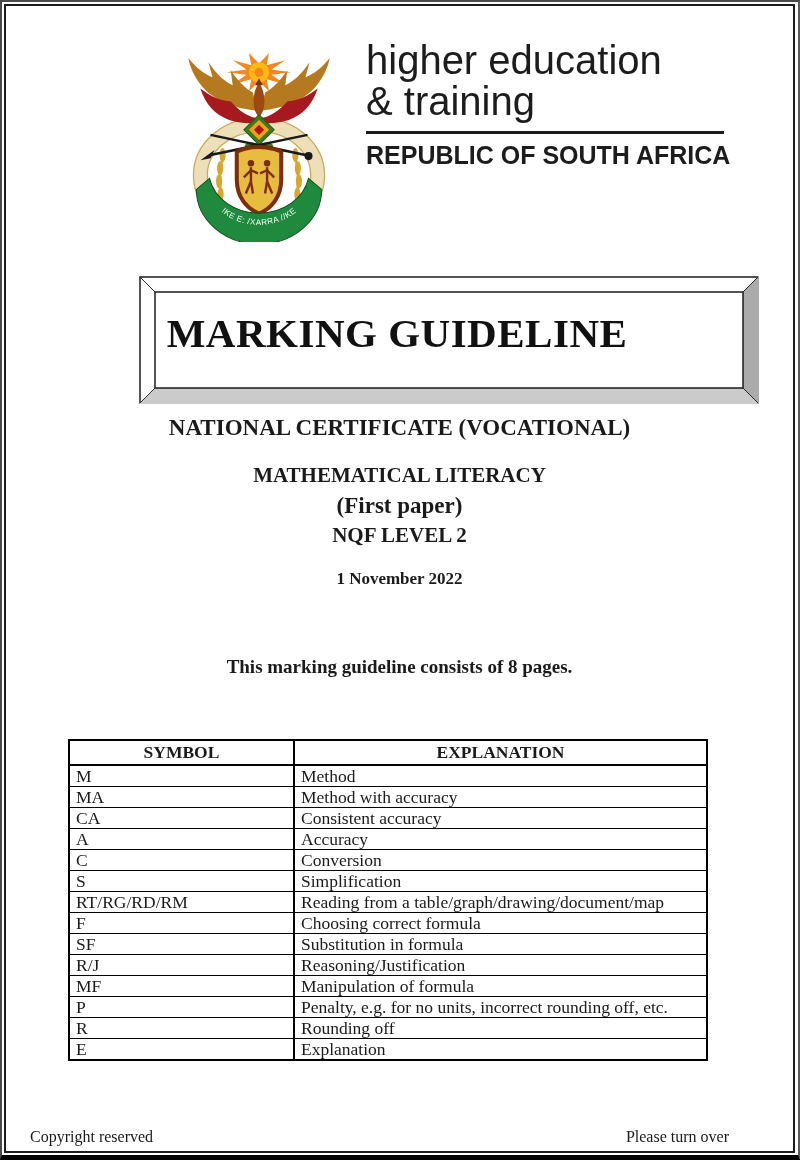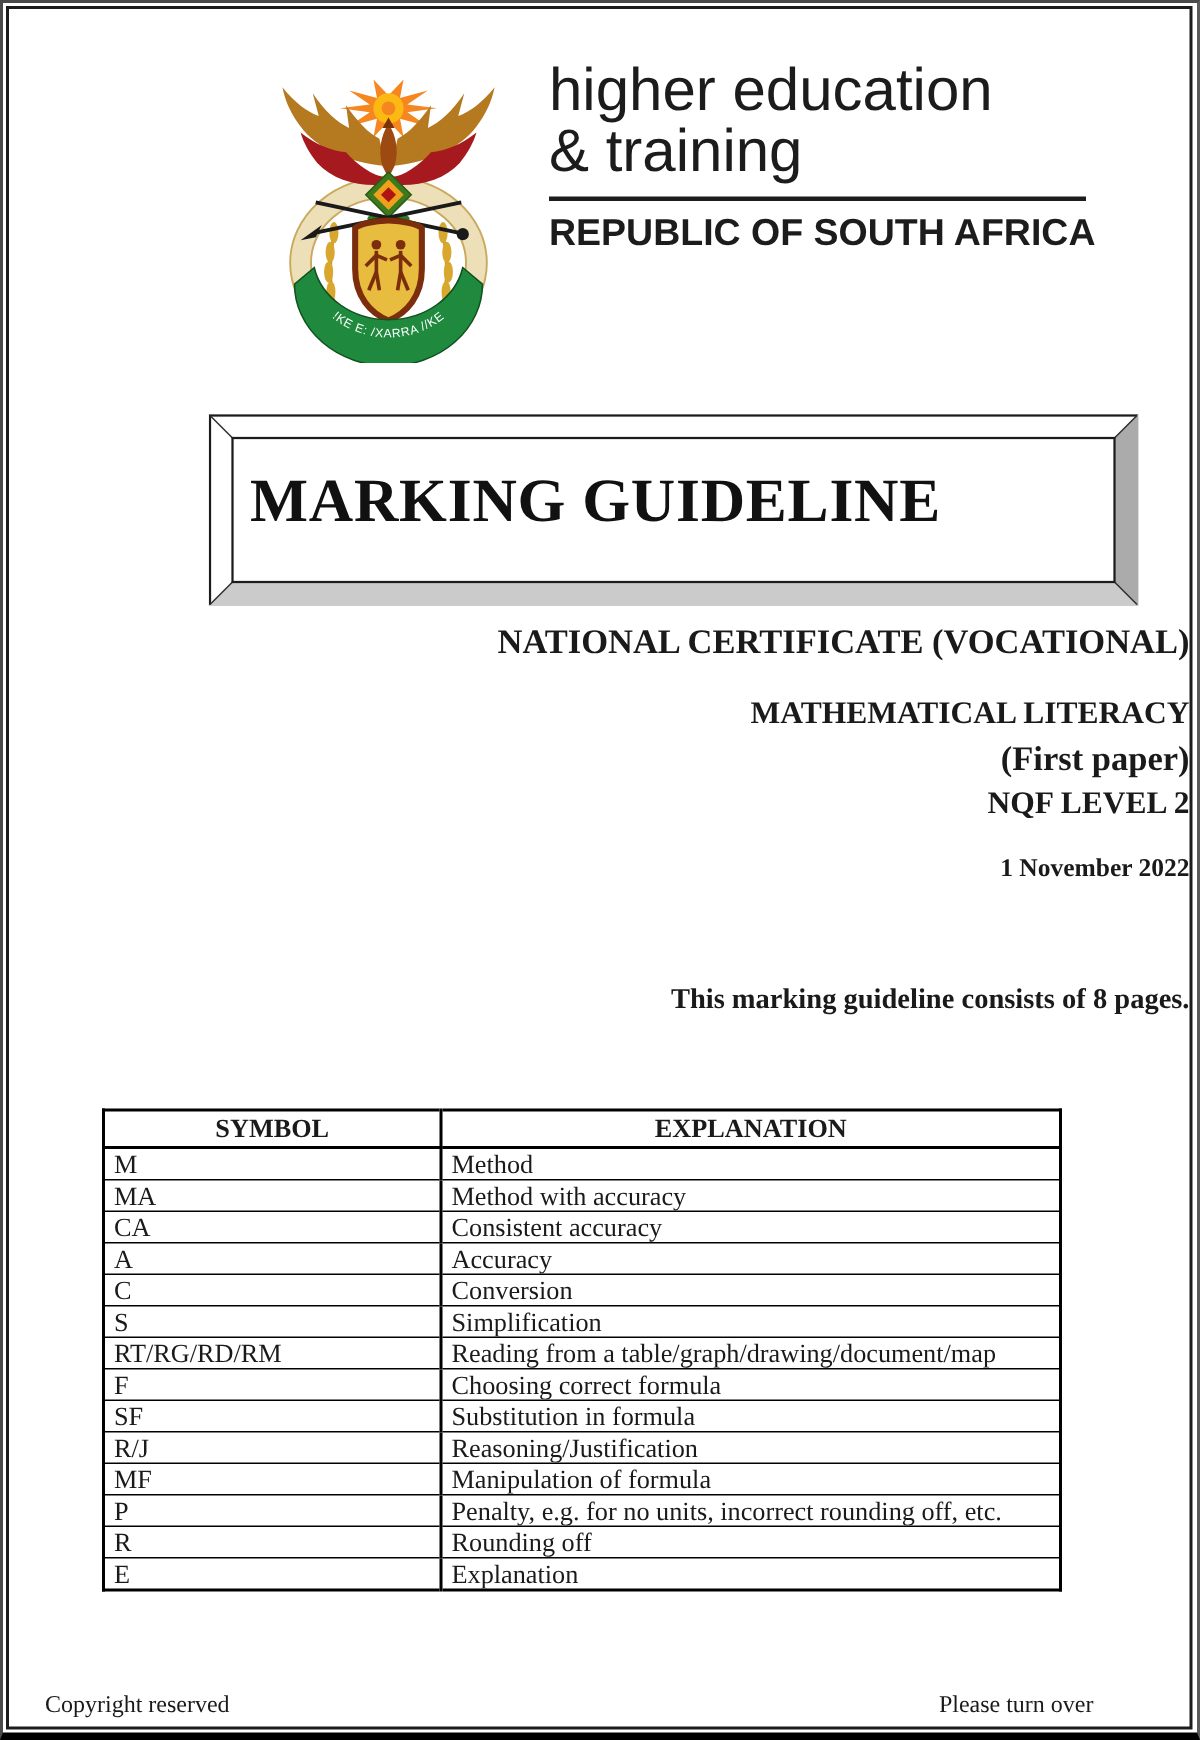--- a/index.html
+++ b/index.html
@@ -31,21 +31,21 @@
   
   .title-box { position:absolute; left:90px; top:270px; width:516px; height:128px;margin-left:43px; }
   .title-box svg.frame { position:absolute; left:0; top:0; }
   .title-box h1 {
     position:absolute; left:0; right:0; top:0; bottom:0; margin:0;
     display:flex; align-items:center; justify-content:center;
     transform:translateY(-7px);
     font-size:41px; font-weight:700; letter-spacing:0.5px; color:#111;
   }
   
-  .center-line { position:absolute; left:0; right:0; text-align:right; font-weight:700; white-space:nowrap; }
+  .center-line { position:absolute; left:0; right:0; text-align:center; font-weight:700; white-space:nowrap; }
   .cert    { top:409px; font-size:23px; }
   .subject { top:457px; font-size:21px; }
   .paper   { top:487px; font-size:23px; }
   .level   { top:517px; font-size:21px; }
   .date    { top:563px; font-size:17px; }
   .note    { top:650px; font-size:19px; }
   
   table.symbols {
     position:absolute; left:62px; top:733px; width:638px;
     border-collapse:collapse; border:2px solid #000;

